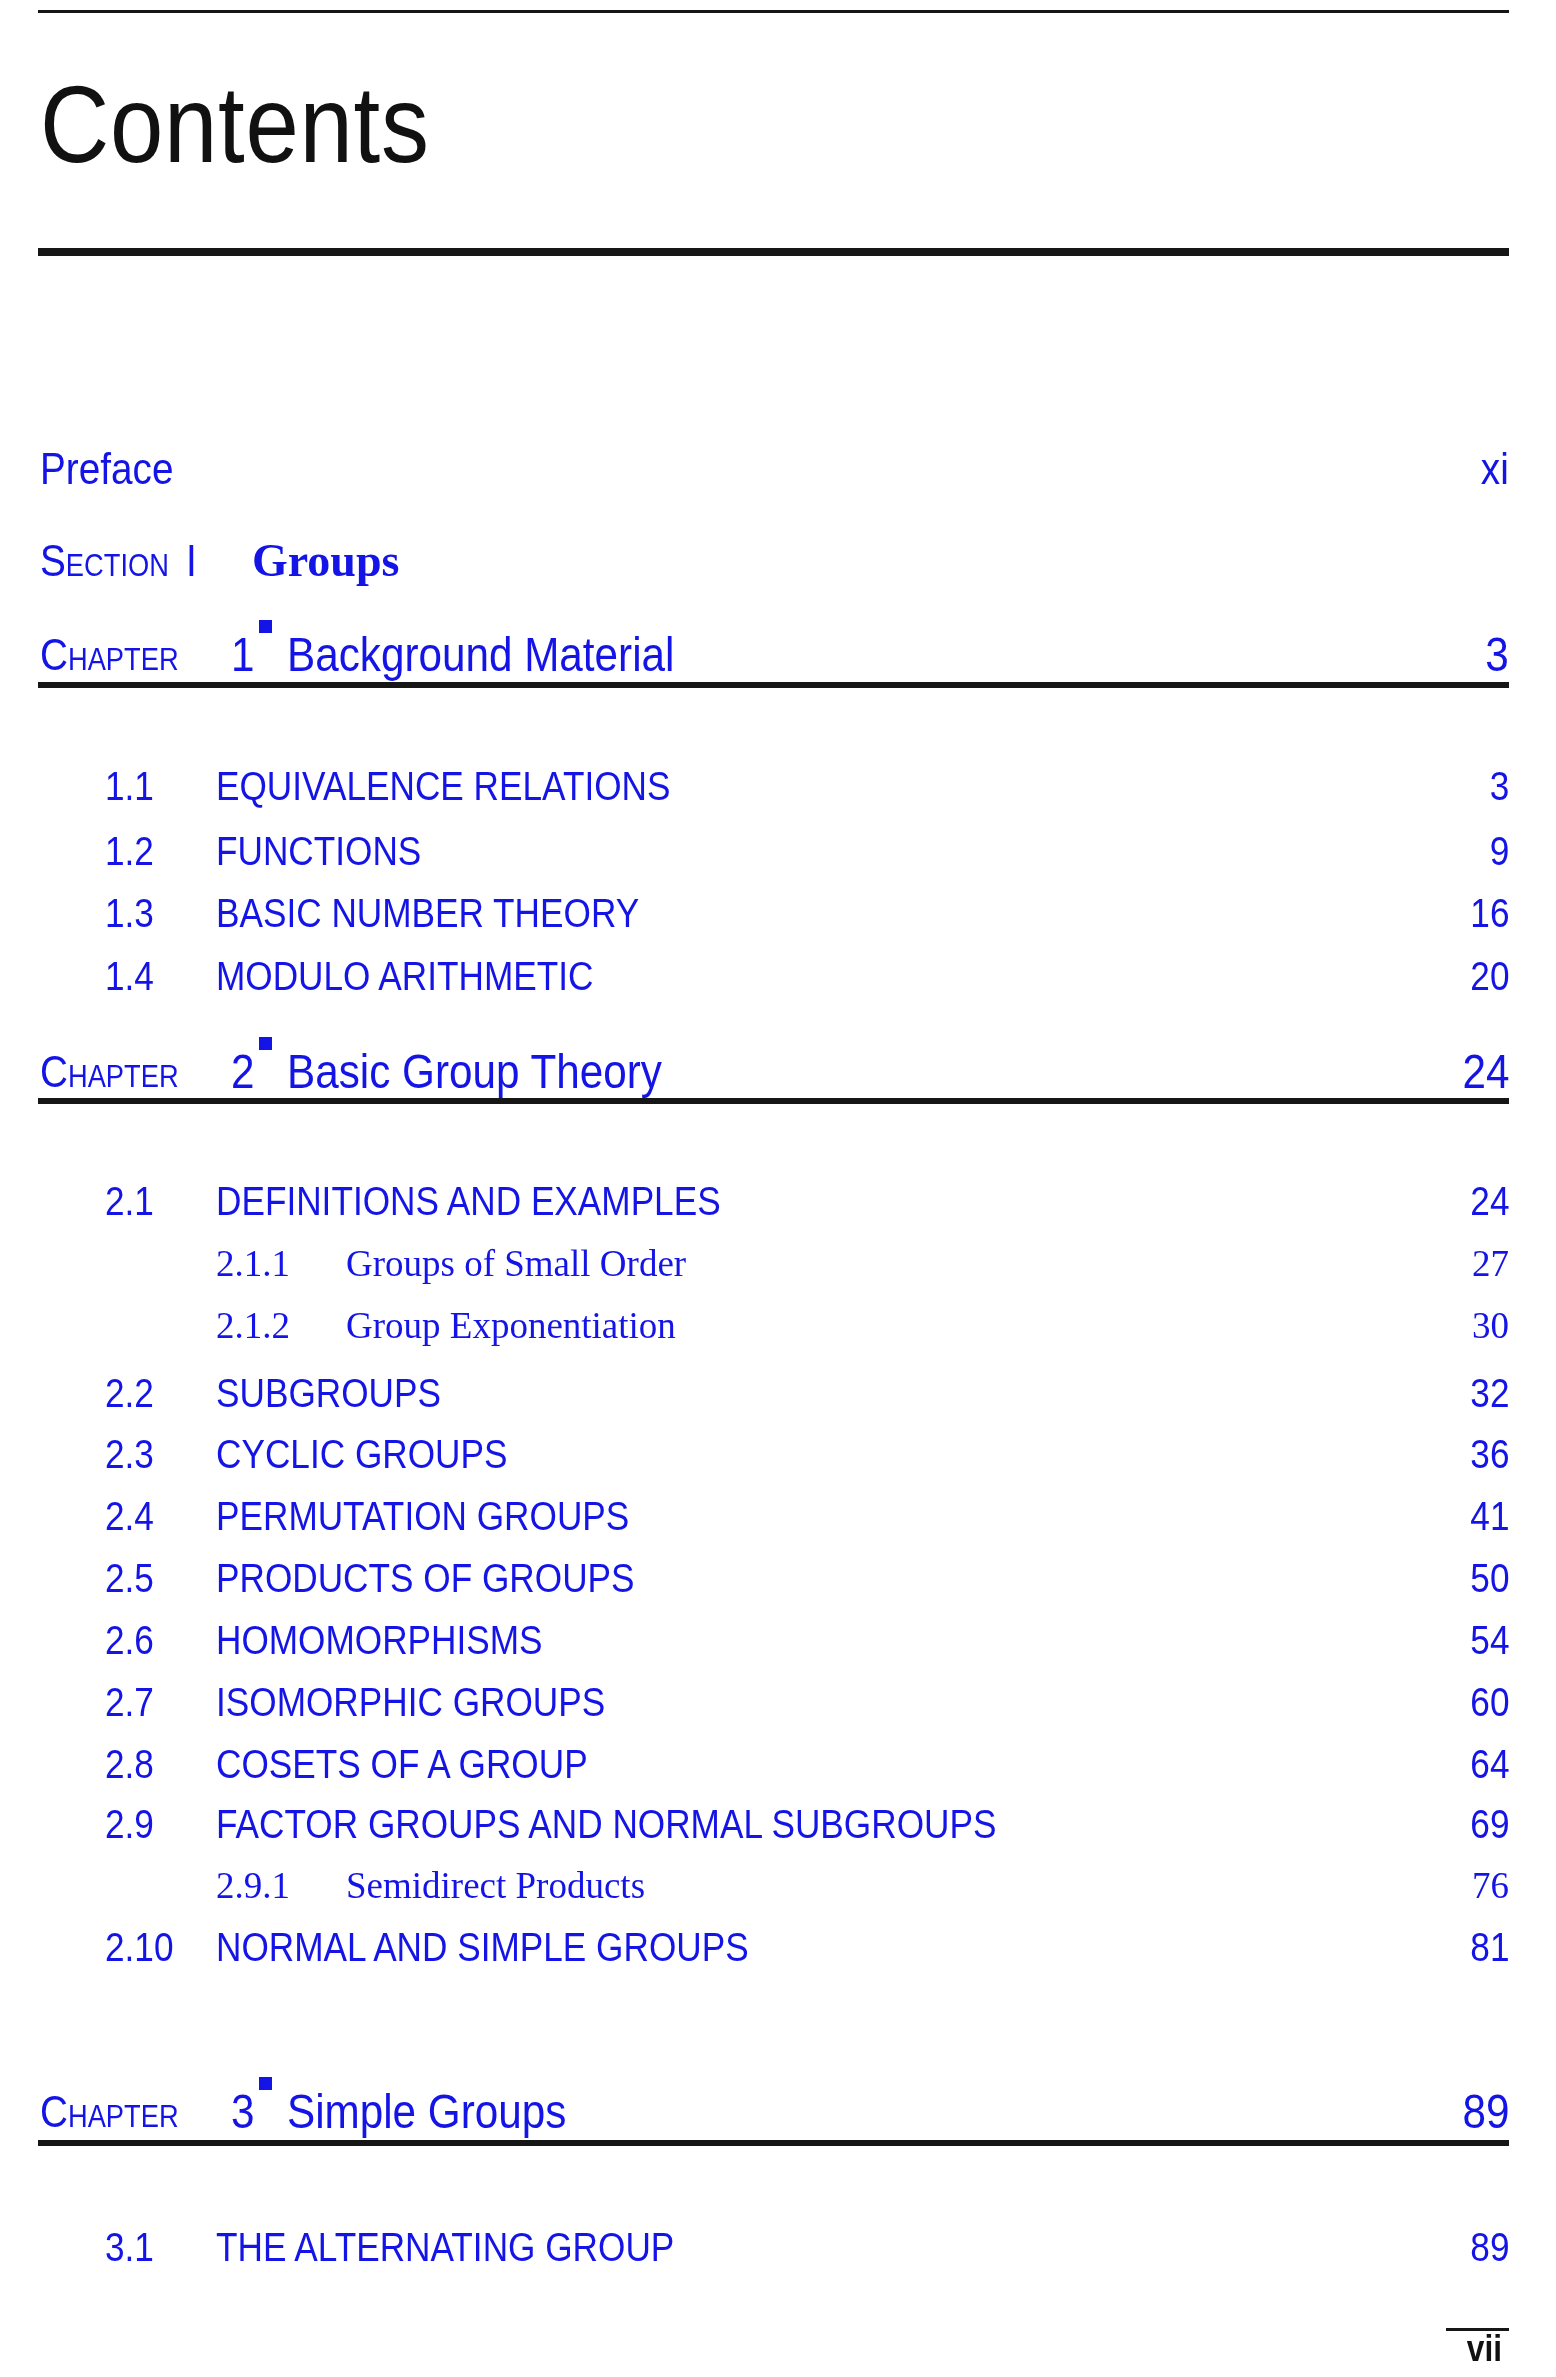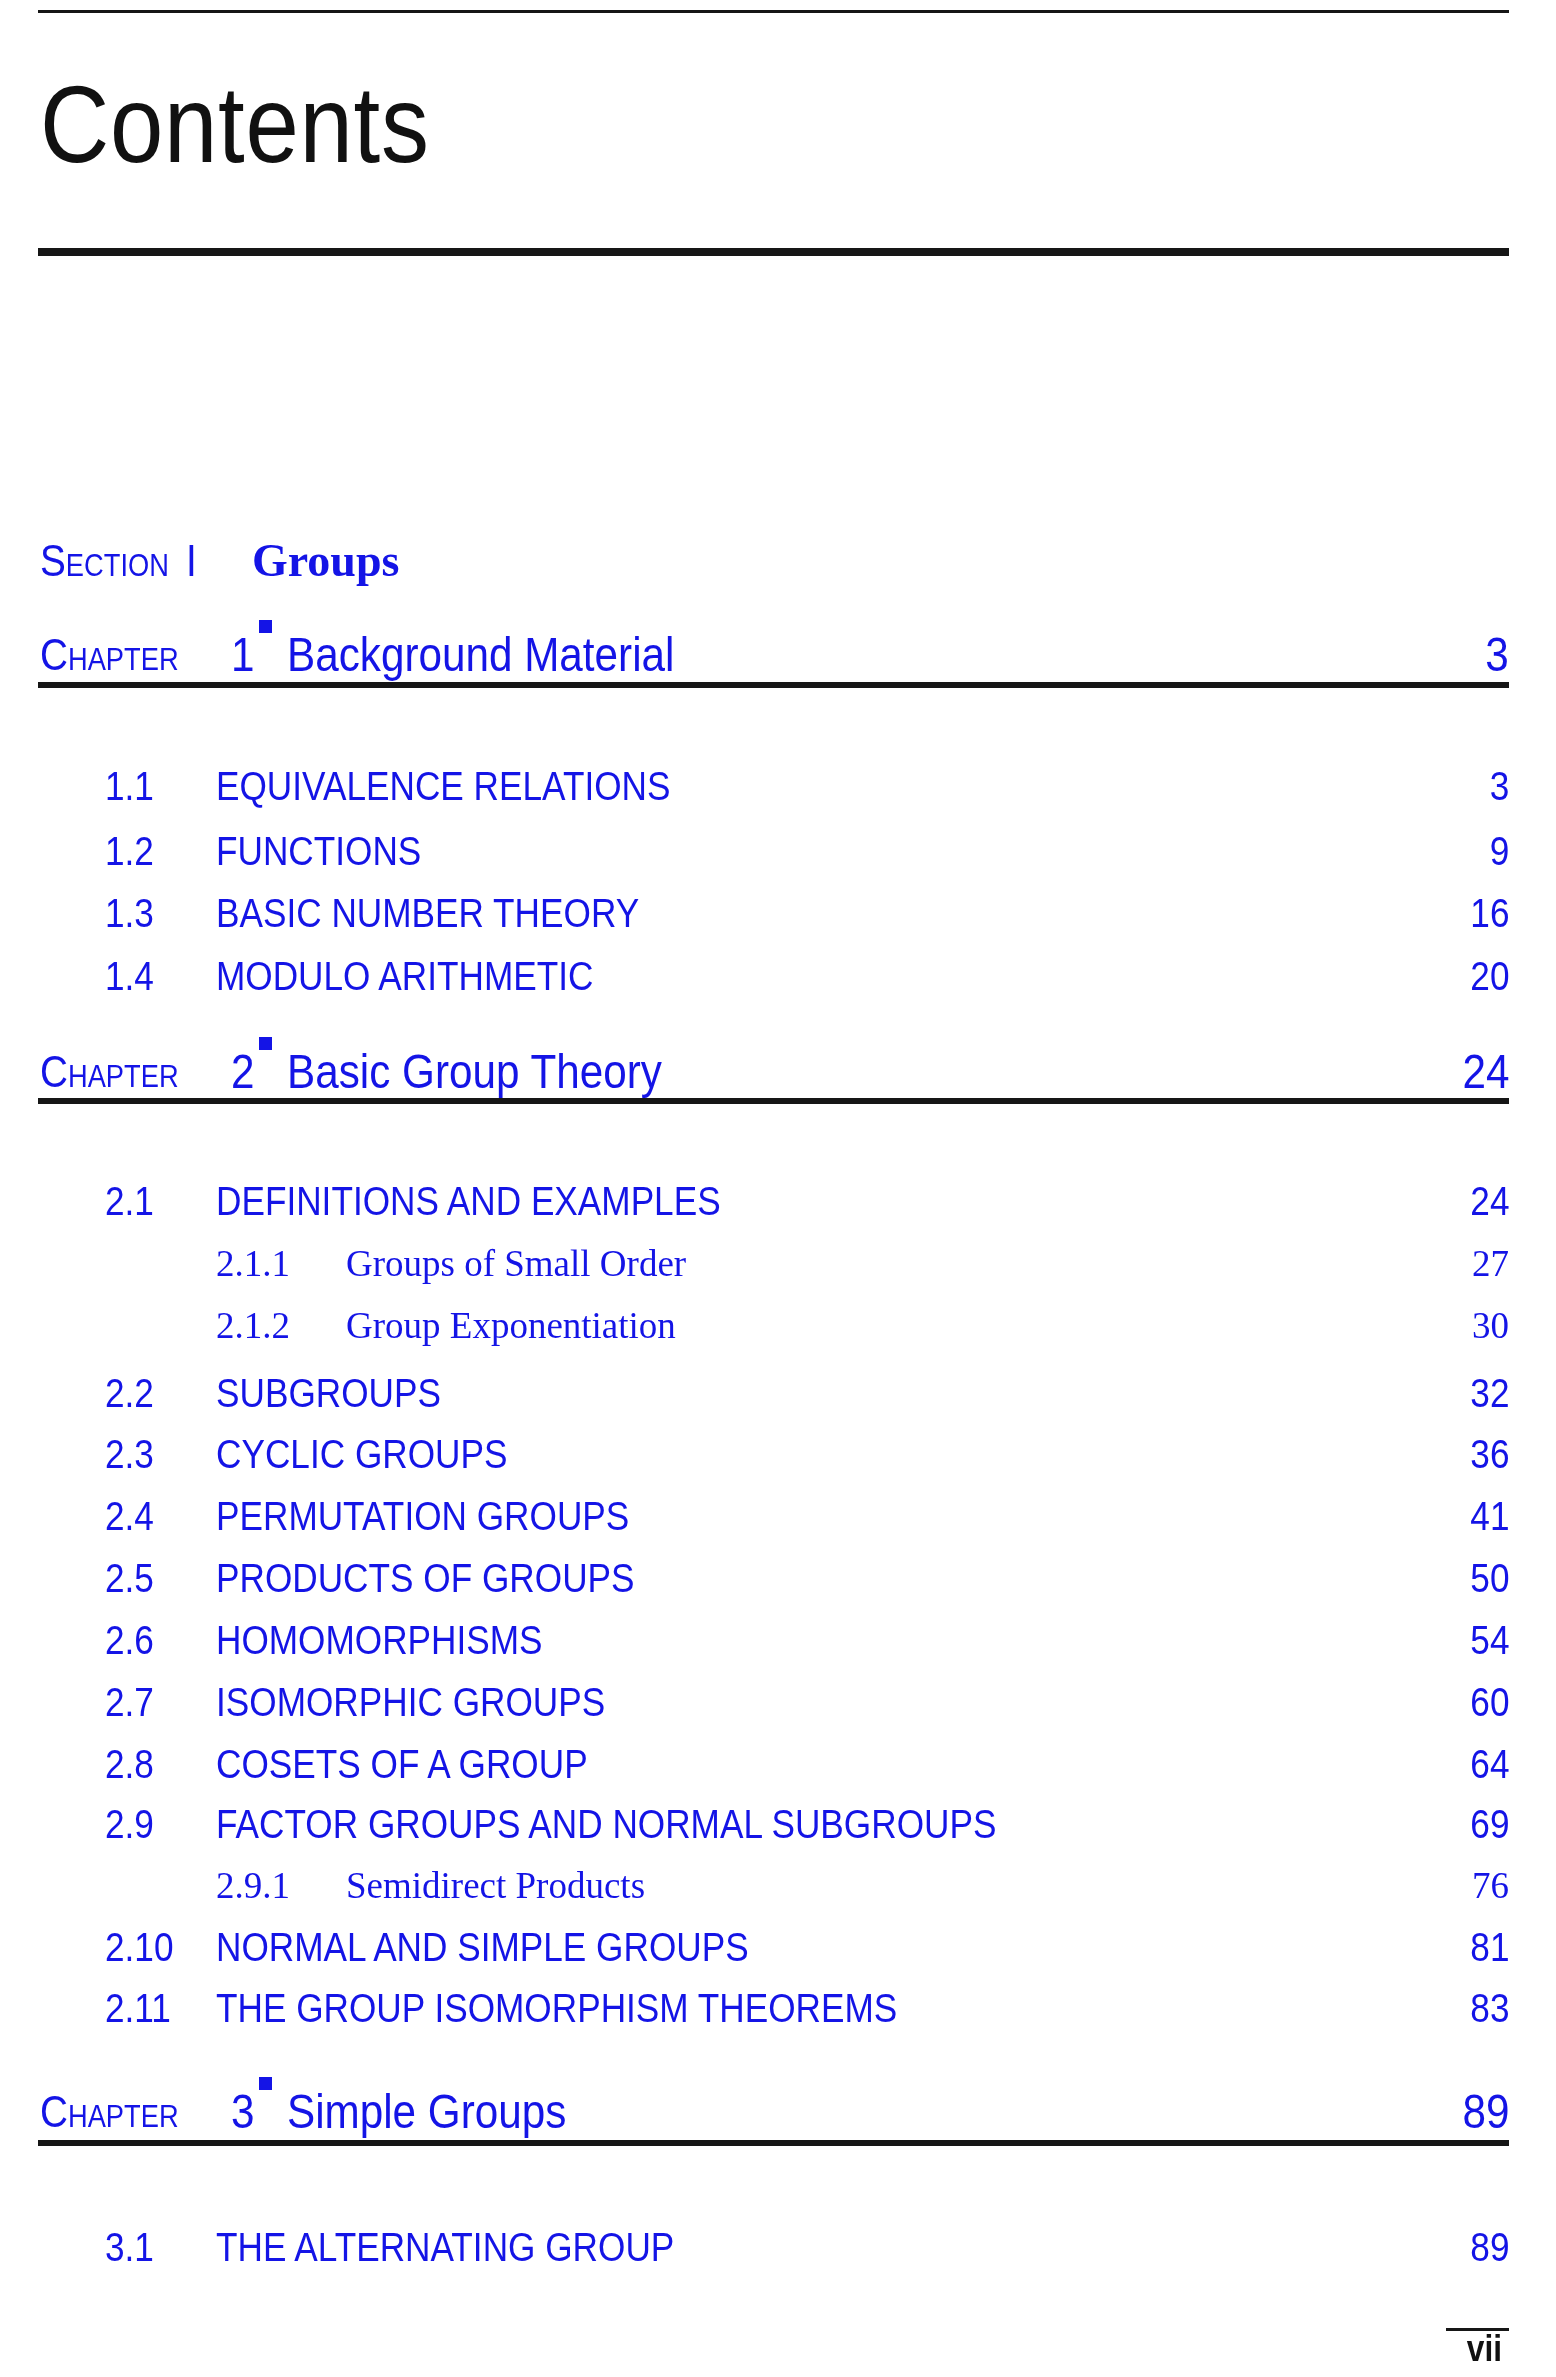--- a/index.html
+++ b/index.html
@@ -76,20 +76,24 @@
 <body>
 
 <div class="page">
 
   <div class="hline top-rule"></div>
 
   <h1 class="doc-title">Contents</h1>
 
   <div class="hline title-rule"></div>
 
+  <div class="row front" style="top:445px">
+    <span class="flabel cx">Preface</span>
+    <span class="pg cxr" style="right:0">xi</span>
+  </div>
 
   <div class="row part" style="top:533px">
     <span class="label cx">Section</span>
     <span class="pnum cx">I</span>
     <span class="ptitle">Groups</span>
   </div>
 
   <div class="row chap" style="top:627px">
     <span class="label cx">Chapter</span>
     <span class="cnum cx">1</span>
@@ -187,25 +191,20 @@
   <div class="row subitem" style="top:1862px">
     <span class="num">2.9.1</span>
     <span class="stitle">Semidirect Products</span>
     <span class="pg">76</span>
   </div>
   <div class="row item" style="top:1923px">
     <span class="num cx">2.10</span>
     <span class="stitle cx">NORMAL AND SIMPLE GROUPS</span>
     <span class="pg cxr">81</span>
   </div>
-  <div class="row item" style="top:1984px">
-    <span class="num cx">2.11</span>
-    <span class="stitle cx">THE GROUP ISOMORPHISM THEOREMS</span>
-    <span class="pg cxr">83</span>
-  </div>
 
   <div class="row chap" style="top:2084px">
     <span class="label cx">Chapter</span>
     <span class="cnum cx">3</span>
     <span class="bullet"></span>
     <span class="ctitle cx">Simple Groups</span>
     <span class="pg cxr">89</span>
   </div>
   <div class="hline chap-rule" style="top:2140px"></div>
 

